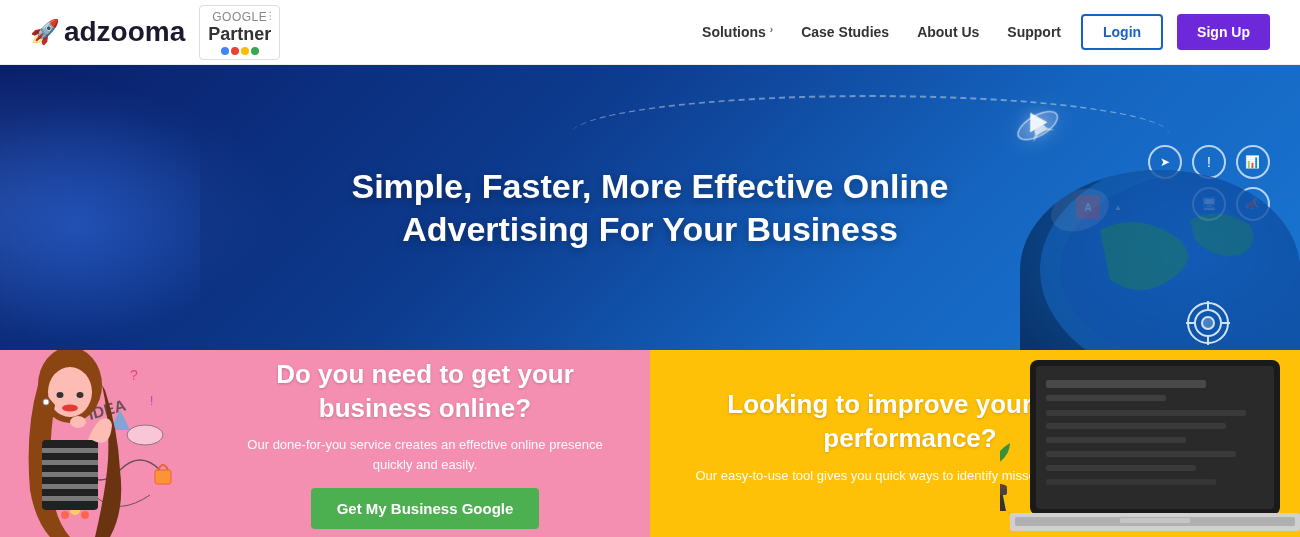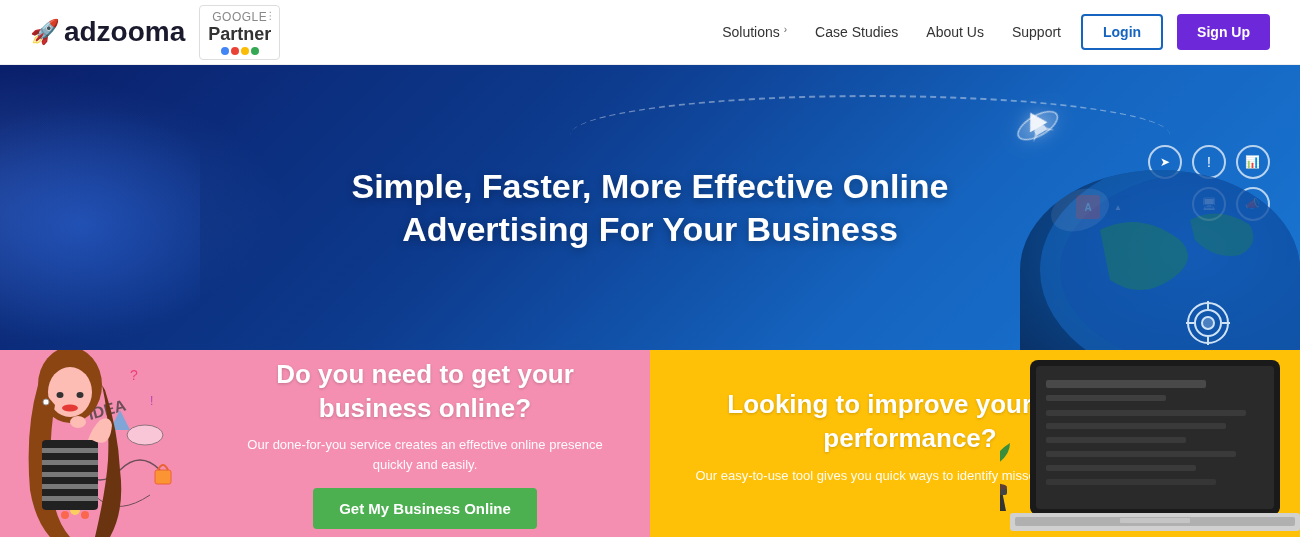--- a/index.html
+++ b/index.html
@@ -74,21 +74,21 @@
       display: flex;
       align-items: center;
       gap: 28px;
       margin-left: auto;
       margin-right: 20px;
     }
     .nav-item {
       font-size: 14px;
       color: #333;
       cursor: pointer;
-      font-weight: 400;
+      font-weight: 700;
       display: flex;
       align-items: flex-start;
       gap: 4px;
     }
     .nav-chevron { font-size: 10px; color: #666; }
     .navbar-buttons {
       display: flex;
       gap: 14px;
     }
     .btn-login {
@@ -477,21 +477,21 @@
 
         <path d="M 92 90 Q 110 100 112 75 Q 110 65 100 70 Q 92 78 88 90" fill="#FDBCB4"></path>
 
         <ellipse cx="78" cy="72" rx="8" ry="6" fill="#FDBCB4"></ellipse>
       </svg>
     </div>
 
     <div class="panel-left-content">
       <h2 class="panel-heading">Do you need to get your business online?</h2>
       <p class="panel-subtext">Our done-for-you service creates an effective online presence quickly and easily.</p>
-      <button class="btn-green">Get My Business Online</button>
+      <button class="btn-green">Get My Business Google</button>
     </div>
   </div>
 
   <div class="panel-right">
 
     <div class="panel-right-content">
       <h2 class="panel-heading">Looking to improve your PPC performance?</h2>
       <p class="panel-subtext">Our easy-to-use tool gives you quick ways to identify missed opportunities.</p>
     </div>
 

